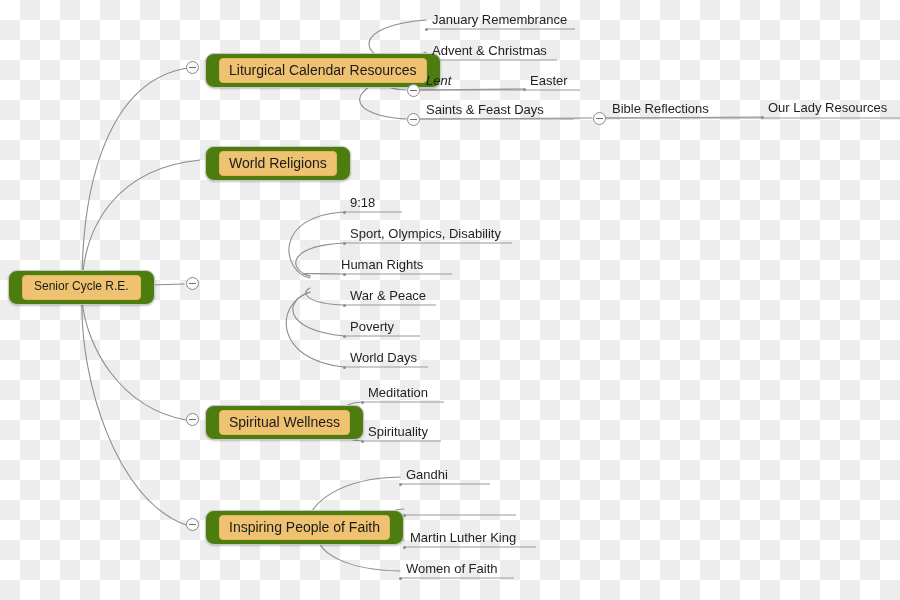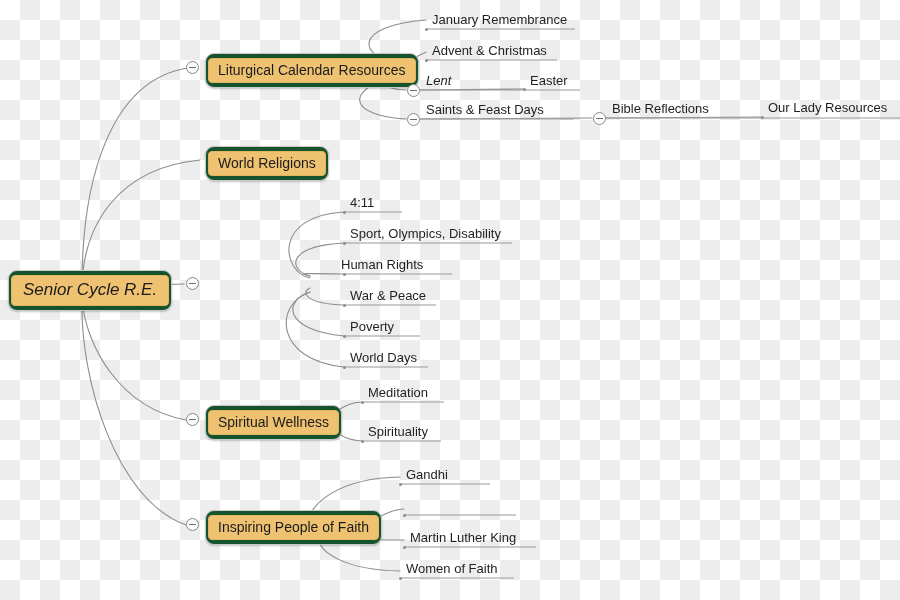--- a/index.html
+++ b/index.html
@@ -30,41 +30,40 @@
     top: 0;
     width: 900px;
     height: 600px;
     pointer-events: none;
   }
 
   
   .box-node {
     position: absolute;
     box-sizing: border-box;
-    background: #14532d;
+    background: #4d7c0f;
     border: 1px solid #c9c9c9;
     border-radius: 9px;
-    padding: 4px 2px;
+    padding: 4px 13px;
     box-shadow: 0 1px 2px rgba(0,0,0,0.22);
     white-space: nowrap;
   }
   .box-node .fill {
     display: block;
     background: #eec271;
     border: 1px solid #e3b65e;
     border-radius: 4px;
     padding: 3px 9px 4px 9px;
     color: #1b1b1b;
     line-height: 1.15;
     white-space: nowrap;
   }
   .box-node.root .fill {
-    font-size: 17px;
+    font-size: 12px;
     padding: 4px 11px 5px 11px;
-    font-style: italic;
   }
   .box-node.branch .fill {
     font-size: 14px;
   }
 
   
   .leaf-node {
     position: absolute;
     white-space: nowrap;
     line-height: 1;
@@ -240,21 +239,21 @@
   <div class="toggle" style="left:593px; top:112px;"></div>
   <div class="leaf-node" style="left:762px; top:98px; width:138px; height:20px;">
     <span class="leaf-label">Our Lady Resources</span>
   </div>
 
   <div class="leaf-node" style="left:606px; top:99px; width:120px; height:20px;">
     <span class="leaf-label">Bible Reflections</span>
   </div>
 
   <div class="leaf-node" style="left:344px; top:193px; width:60px; height:20px;">
-    <span class="leaf-label">4:11</span>
+    <span class="leaf-label">9:18</span>
   </div>
 
   <div class="leaf-node" style="left:344px; top:224px; width:170px; height:20px;">
     <span class="leaf-label">Sport, Olympics, Disability</span>
   </div>
 
   <div class="leaf-node" style="left:335px; top:255px; width:110px; height:20px;">
     <span class="leaf-label">Human Rights</span>
   </div>
 

